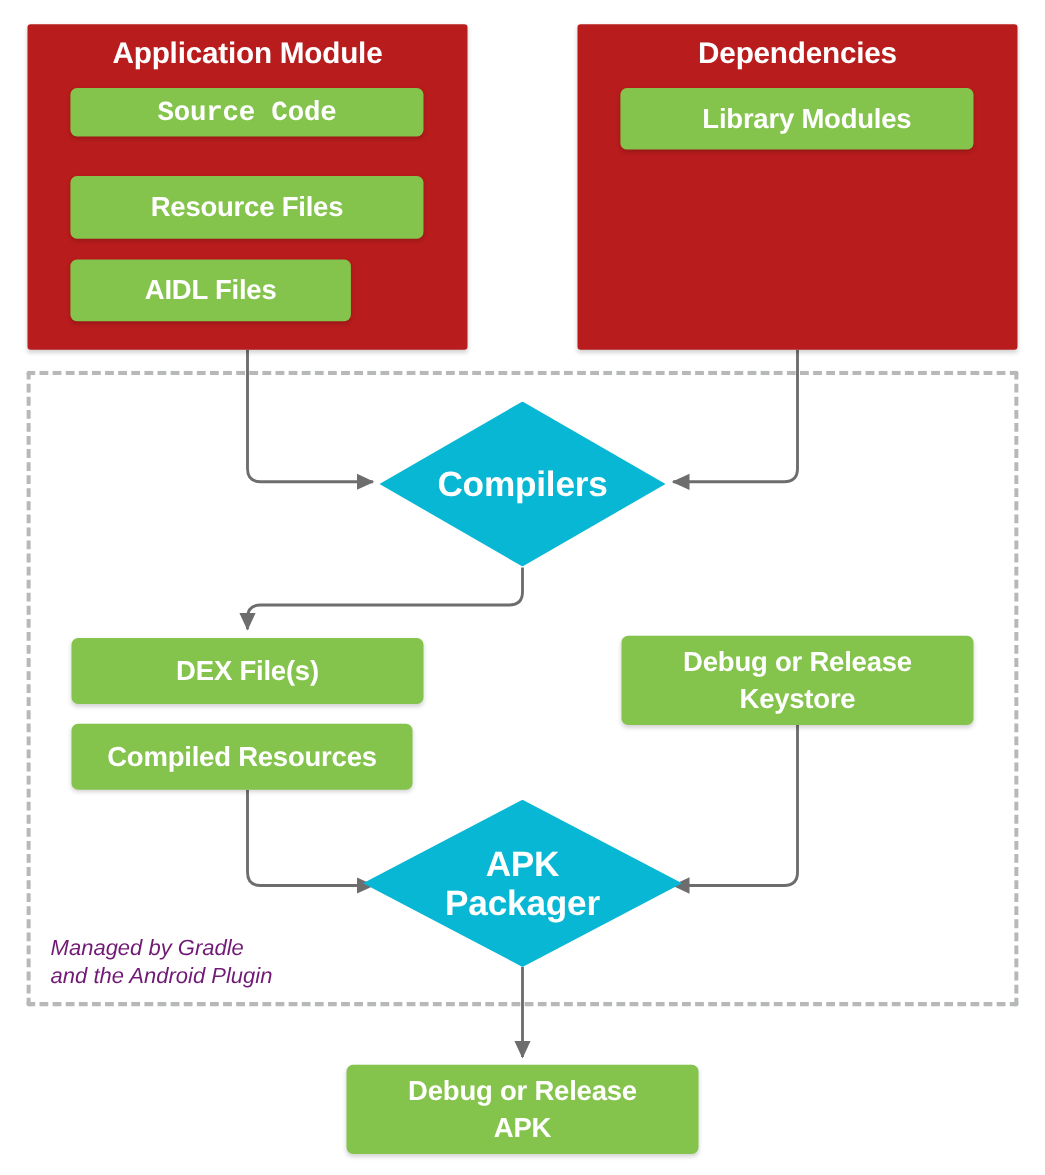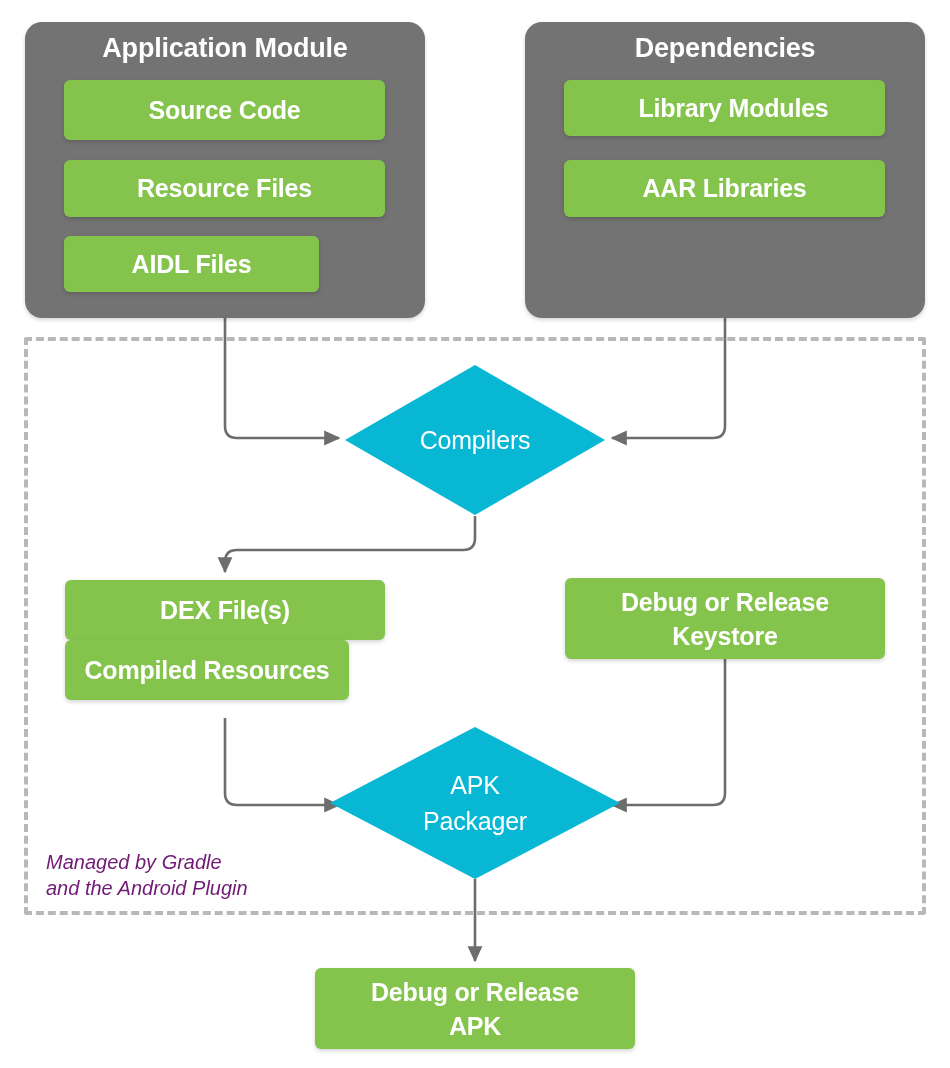--- a/index.html
+++ b/index.html
@@ -22,22 +22,22 @@
   .svg-layer {
     position: absolute;
     left: 0;
     top: 0;
     width: 950px;
     height: 1068px;
     pointer-events: none;
   }
   .group-box {
     position: absolute;
-    background: #737373;
-    border-radius: 17px;
+    background: #b91c1c;
+    border-radius: 3px;
     box-shadow: 0 2px 4px rgba(0,0,0,0.17);
   }
   .group-title {
     position: absolute;
     left: 0;
     right: 0;
     top: 9px;
     text-align: center;
     color: #ffffff;
     font-size: 27px;
@@ -73,22 +73,22 @@
   .diamond .shape {
     position: absolute;
     left: 0; top: 0; right: 0; bottom: 0;
     background: #07b7d4;
     clip-path: polygon(50% 0%, 100% 50%, 50% 100%, 0% 50%);
     filter: drop-shadow(0 2px 3px rgba(0,0,0,0.18));
   }
   .diamond .dlabel {
     position: relative;
     color: #ffffff;
-    font-size: 25px;
-    font-weight: normal;
+    font-size: 32px;
+    font-weight: bold;
     text-align: center;
     line-height: 36px;
     letter-spacing: -0.2px;
     z-index: 2;
   }
   .dashed-region {
     position: absolute;
     border: 4px dashed #b6b8ba;
     border-radius: 3px;
     box-sizing: border-box;
@@ -132,39 +132,38 @@
       <path d="M 475 879 L 475 961" marker-end="url(#arrow-down)"></path>
     </g>
   </svg>
 
   <div class="dashed-region" style="left:24px; top:337px; width:902px; height:578px;"></div>
   <div class="region-caption" style="left:46px; top:849px; width:300px;">Managed by Gradle
 and the Android Plugin</div>
 
   <div class="group-box" style="left:25px; top:22px; width:400px; height:296px;">
     <div class="group-title">Application Module</div>
-    <div class="green-box" style="left:39px; top:58px; width:321px; height:60px;">Source Code</div>
+    <div class="green-box" style="left:39px; top:58px; width:321px; height:44px;font-family:Liberation Mono, monospace;">Source Code</div>
     <div class="green-box" style="left:39px; top:138px; width:321px; height:57px;">Resource Files</div>
     <div class="green-box" style="left:39px; top:214px; width:255px; height:56px;">AIDL Files</div>
   </div>
 
   <div class="group-box" style="left:525px; top:22px; width:400px; height:296px;">
     <div class="group-title">Dependencies</div>
     <div class="green-box" style="left:39px; top:58px; width:321px; height:56px;padding-left:18px;">Library Modules</div>
-    <div class="green-box" style="left:39px; top:138px; width:321px; height:57px;">AAR Libraries</div>
   </div>
 
   <div class="diamond" style="left:345px; top:365px; width:260px; height:150px;">
     <span class="shape"></span>
     <span class="dlabel">Compilers</span>
   </div>
 
   <div class="green-box" style="left:65px; top:580px; width:320px; height:60px;">DEX File(s)</div>
 
-  <div class="green-box" style="left:65px; top:640px; width:284px; height:60px;">Compiled Resources</div>
+  <div class="green-box" style="left:65px; top:658px; width:310px; height:60px;">Compiled Resources</div>
 
   <div class="green-box two-line" style="left:565px; top:578px; width:320px; height:81px; white-space:pre-line;">Debug or Release
 Keystore</div>
 
   <div class="diamond" style="left:330px; top:727px; width:290px; height:152px;">
     <span class="shape"></span>
     <span class="dlabel" style="white-space:pre-line;">APK
 Packager</span>
   </div>
 

